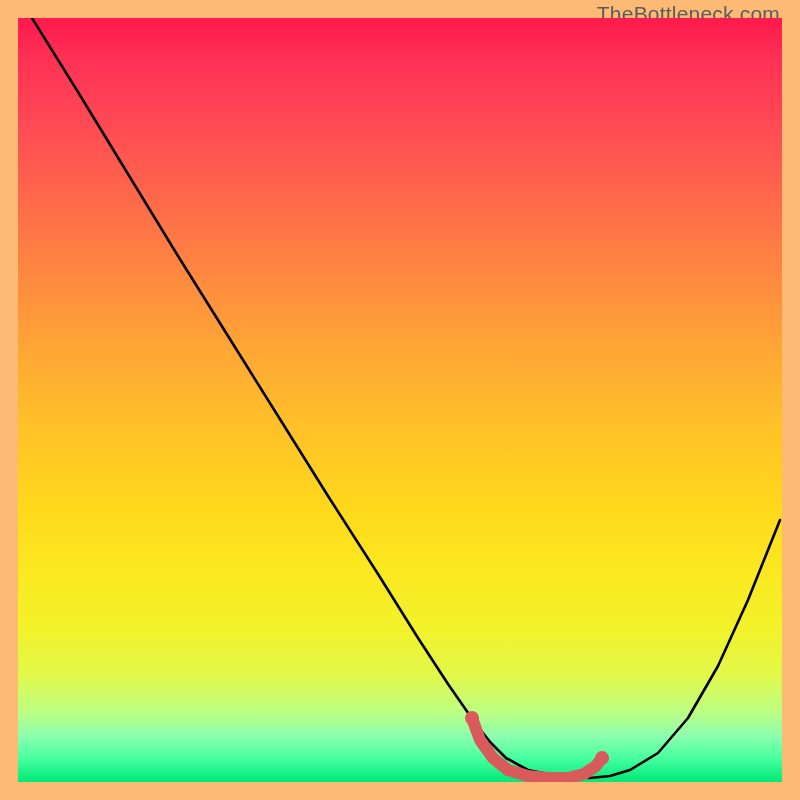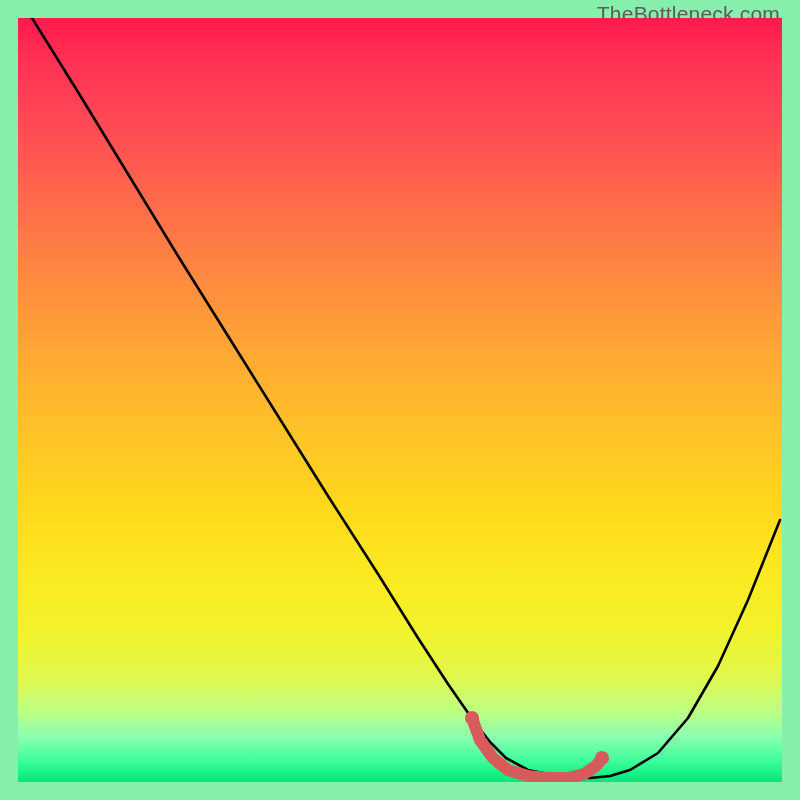--- a/index.html
+++ b/index.html
@@ -1,21 +1,21 @@
 <!DOCTYPE html>
 <html><head>
 <meta charset="utf-8">
 <style>
   * { margin: 0; padding: 0; box-sizing: border-box; }
   html, body { width: 800px; height: 800px; overflow: hidden; }
   .container {
     width: 800px;
     height: 800px;
     position: relative;
-    background: #86efac;
+    background: #fdba74;
   }
   .plot-area {
     position: absolute;
     left: 18px;
     top: 18px;
     width: 764px;
     height: 764px;
     background: linear-gradient(to bottom,
       #ff1a4d 0%,
       #ff3355 6%,

